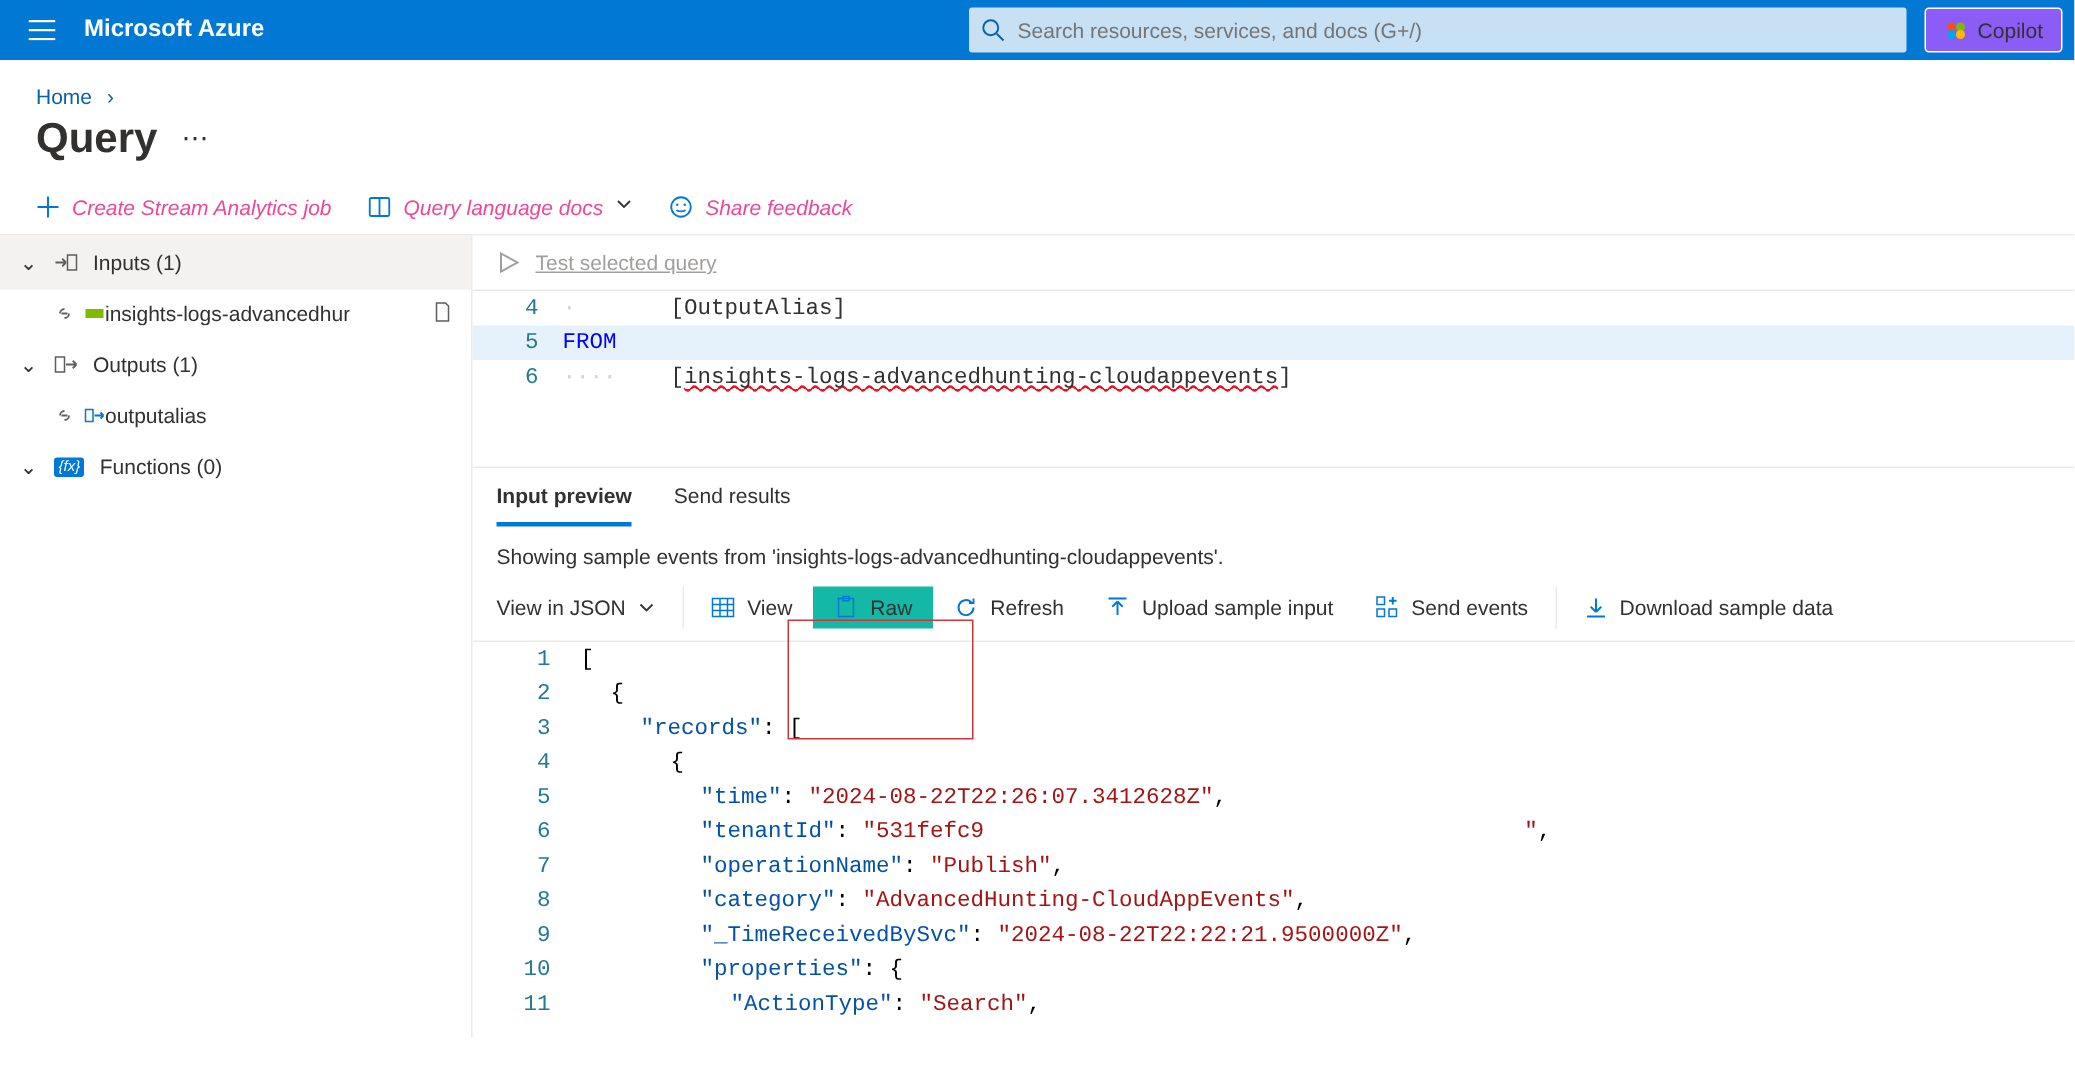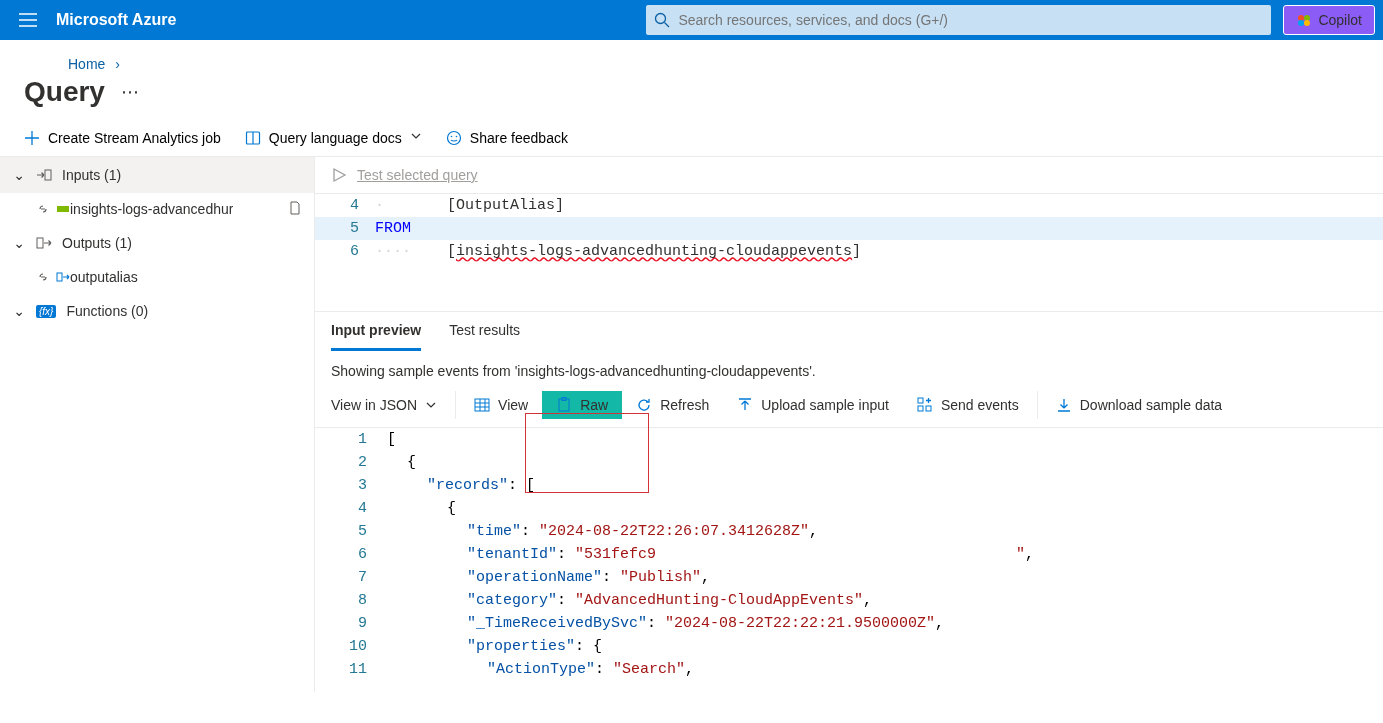--- a/index.html
+++ b/index.html
@@ -54,28 +54,28 @@
     padding:0 12px;
     display:flex;
     align-items:center;
     cursor:pointer;
     font-size:14px;
     gap:6px;
   }
 
   
   .crumbs { padding: 16px 24px 0 24px; font-size:14px; color:#0b61a4;}
-  .crumbs a { color:#0b61a4; text-decoration:none; cursor:pointer;margin-left:44px;}
+  .crumbs a { color:#0b61a4; text-decoration:none; cursor:pointer;}
   .title-row { padding: 4px 24px 12px 24px; display:flex; align-items:center; gap:16px; }
   .title-row h1 { font-size:28px; font-weight:600; }
   .title-row .more { color:#323130; font-size:18px; cursor:pointer; }
 
   
   .toolbar { display:flex; align-items:center; gap:24px; padding: 10px 24px; border-bottom:1px solid #edebe9; }
-  .toolbar .item { display:flex; align-items:flex-start; gap:8px; cursor:pointer; color:#000000; }
+  .toolbar .item { display:flex; align-items:flex-start; gap:8px; cursor:pointer; color:#ec4899;font-style:italic; }
   .toolbar .item svg { flex-shrink:0; }
 
   
   .main { display:flex; height: calc(723px - 40px - 44px - 56px - 48px); }
 
   
   .sidebar { width: 315px; border-right:1px solid #edebe9; font-size:14px; }
   .side-group-header { display:flex; align-items:center; gap:10px; padding:10px 12px; cursor:pointer; }
   .side-group-header.selected { background:#f3f2f1; }
   .side-item { display:flex; gap:0; padding:8px 12px 8px 36px; cursor:pointer; }
@@ -259,21 +259,21 @@
         </div>
       <div class="row">
           <div class="gutter">6</div>
         <div class="codeline"><span class="guide">····</span><span>    [</span><span class="str-input">insights-logs-advancedhunting-cloudappevents</span><span>]</span></div>
         </div>
       <div style="height:40px;"></div>
     </div>
 
     <div class="preview-tabs">
       <div class="ptab active">Input preview</div>
-      <div class="ptab">Test results</div>
+      <div class="ptab">Send results</div>
     </div>
 
     <div class="showing-msg">Showing sample events from 'insights-logs-advancedhunting-cloudappevents'.</div>
 
     <div class="preview-toolbar" style="position:relative;">
       <div class="pt-item viewjson">
         <span>View in JSON</span>
         <svg width="12" height="12" viewBox="0 0 12 12">
             <path d="M2 4l4 4 4-4" stroke="#323130" fill="none" stroke-width="1.2"></path>
           </svg>

